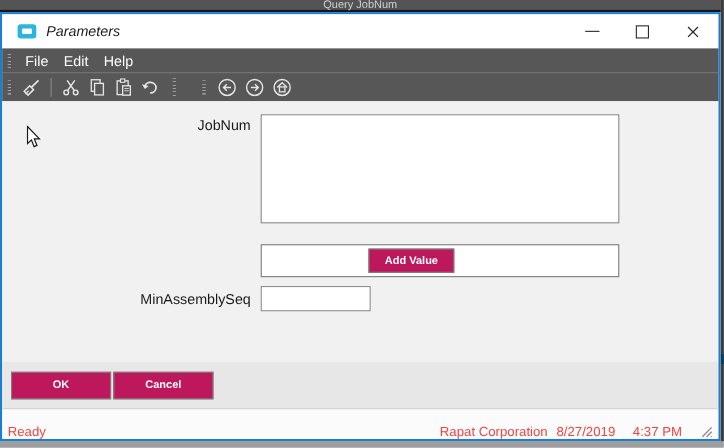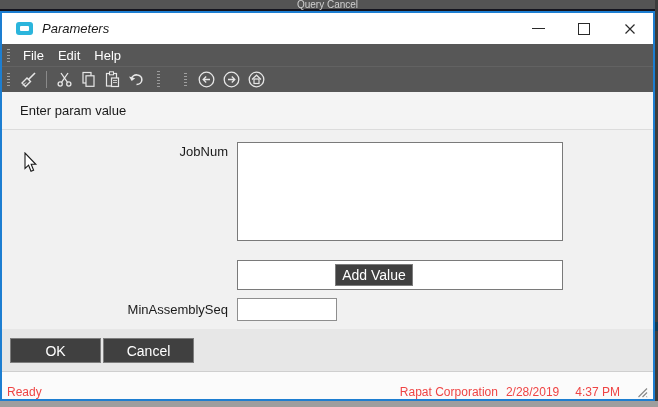--- a/index.html
+++ b/index.html
@@ -48,41 +48,41 @@
   .infoband{height:37px;background:#f4f4f4;border-bottom:1px solid #dcdcdc;display:flex;align-items:center;padding-left:18px;font-size:13px;color:#1a1a1a;flex:0 0 auto;}
   
   .content{position:relative;flex:1 1 auto;background:#f1f1f1;}
   .field-label{position:absolute;left:0;width:226px;text-align:right;font-size:13px;color:#1a1a1a;}
   .lbl-jobnum{top:14px;}
   .lbl-minassembly{top:172px;}
   .grid{position:absolute;left:235px;top:12px;width:326px;box-sizing:border-box;border:1px solid #7a7a7a;background:#ffffff;}
   .grid-header{height:18px;background:#555555;color:#f2f2f2;font-size:12px;display:flex;align-items:center;justify-content:center;}
   .grid-body{height:97px;background:#ffffff;}
   .addvalue-row{position:absolute;left:235px;top:130px;width:326px;height:30px;box-sizing:border-box;border:1px solid #7a7a7a;background:#ffffff;}
-  .btn-dark{background:#404040;color:#ffffff;border:1px solid #7d7d7d;font-size:14px;font-family:"Liberation Sans",sans-serif;display:flex;align-items:center;justify-content:center;box-sizing:border-box;}
+  .btn-dark{background:#be185d;color:#ffffff;border:1px solid #7d7d7d;font-size:10px;font-family:"Liberation Sans",sans-serif;display:flex;align-items:center;justify-content:center;box-sizing:border-box;font-weight:bold;}
   .addvalue-btn{position:absolute;left:97px;top:3px;width:78px;height:22px;}
   .text-input{position:absolute;left:235px;top:168px;width:100px;height:23px;box-sizing:border-box;border:1px solid #8e8e8e;background:#ffffff;font-size:13px;padding:0 3px;font-family:"Liberation Sans",sans-serif;outline:none;}
   .cursor-arrow{position:absolute;left:22px;top:22px;}
   
   .actionband{height:42px;background:#e7e7e7;position:relative;flex:0 0 auto;}
   .ok-btn{position:absolute;left:8px;top:9px;width:91px;height:25px;}
   .cancel-btn{position:absolute;left:101px;top:9px;width:91px;height:25px;text-align:center;}
   
   .statusbar{height:27px;background:#fbfbfb;border-top:1px solid #cfcfcf;display:flex;align-items:flex-end;padding:0 5px;font-size:12px;color:#ef4444;flex:0 0 auto;}
   .status-right{margin-left:auto;display:flex;align-items:center;}
   .status-company{margin-right:8px;}
   .status-date{margin-right:16px;}
   .status-time{margin-right:16px;}
   svg{display:block;}
 </style>
 </head>
 <body>
 
 <div class="bg-window-bar">
-  <span>Query Cancel</span>
+  <span>Query JobNum</span>
 </div>
 <div class="right-strip">
     <span class="accent"></span>
   </div>
 
 <div class="dialog">
 
   <div class="titlebar">
     <span class="app-icon"></span>
     <span class="title-text">Parameters</span>
@@ -162,23 +162,20 @@
     </span>
     <span class="tb-circle">
       <svg width="17" height="17" viewBox="0 0 17 17">
         <circle cx="8.5" cy="8.5" r="7.3" fill="none" stroke="#e6e6e6" stroke-width="1.3"></circle>
         <path d="M4 8.5 L8.5 4.2 L13 8.5" fill="none" stroke="#e6e6e6" stroke-width="1.2"></path>
         <rect x="6" y="8" width="5" height="4.5" fill="none" stroke="#e6e6e6" stroke-width="1.2"></rect>
       </svg>
     </span>
   </div>
 
-  <div class="infoband">
-    <span>Enter param value</span>
-  </div>
 
   <div class="content">
     <svg class="cursor-arrow" width="15" height="21" viewBox="0 0 15 21">
       <path d="M1 1 L1 16.5 L4.6 13.2 L7 19.3 L9.6 18.2 L7.2 12.3 L11.8 12.3 Z" fill="#ffffff" stroke="#1a1a1a" stroke-width="1.1"></path>
     </svg>
 
     <div class="field-label lbl-jobnum">JobNum</div>
 
     <div class="grid">
       <div class="grid-body"></div>
@@ -194,21 +191,21 @@
 
   <div class="actionband">
     <div class="btn-dark ok-btn">OK</div>
     <div class="btn-dark cancel-btn">Cancel</div>
   </div>
 
   <div class="statusbar">
     <span>Ready</span>
     <span class="status-right">
       <span class="status-company">Rapat Corporation</span>
-      <span class="status-date">2/28/2019</span>
+      <span class="status-date">8/27/2019</span>
       <span class="status-time">4:37 PM</span>
       <svg width="12" height="12" viewBox="0 0 12 12">
         <path d="M11 2.5 L2.5 11 M11 6.5 L6.5 11 M11 10.5 L10.5 11" stroke="#8a8a8a" stroke-width="1.2" fill="none"></path>
       </svg>
     </span>
   </div>
 
 </div>
 
 </body></html>

